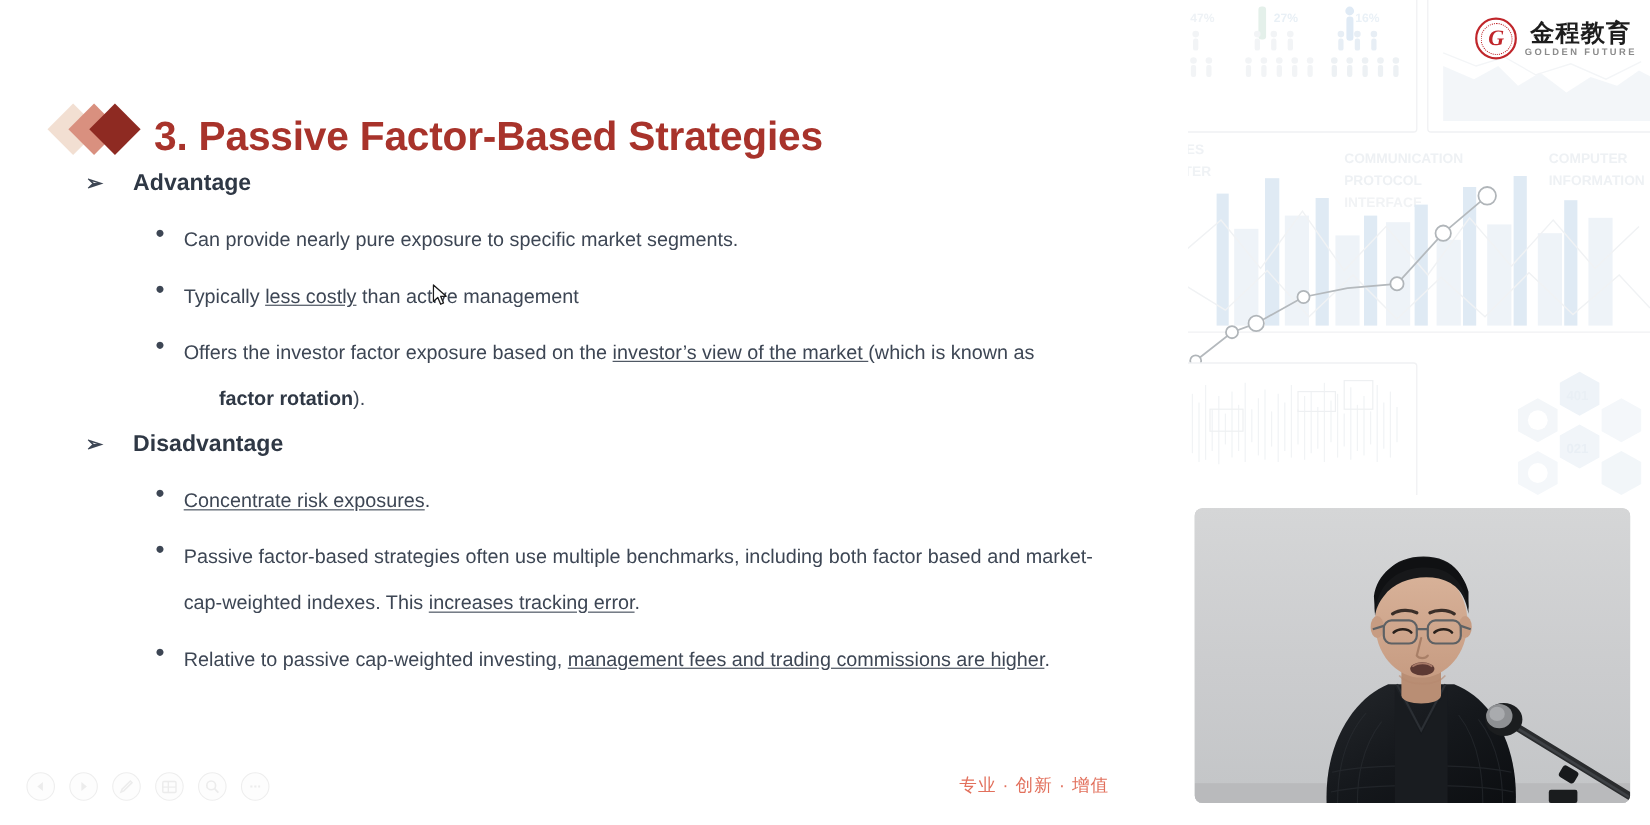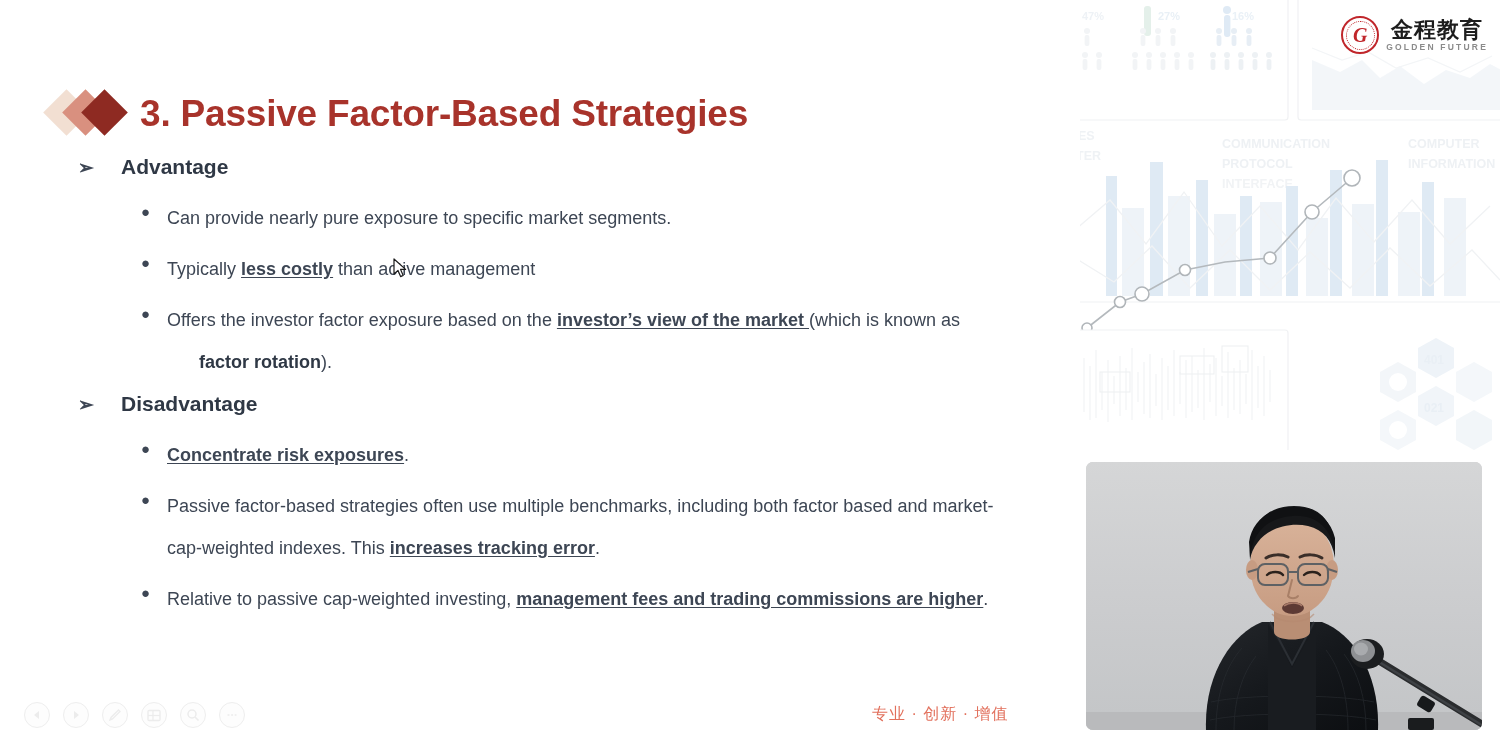--- a/index.html
+++ b/index.html
@@ -17,21 +17,21 @@
     width: 1080px; height: 750px;
     background: #ffffff;
     overflow: hidden;
   }
 
   
   #title-row {
     position: absolute;
     left: 50px; top: 84px;
     display: flex;
-    align-items: center;
+    align-items: flex-end;
     height: 58px;
   }
   .diamond-stack {
     position: relative;
     width: 82px; height: 48px;
     flex: 0 0 auto;
     margin-right: 8px;
   }
   .diamond {
     position: absolute;
@@ -90,21 +90,21 @@
     line-height: 30px;
     color: #3d4654;
   }
   .bullet-text {
     font-size: 18px;
     line-height: 42px;
     color: #3d4654;
     font-weight: 400;
     max-width: 830px;
   }
-  .bullet-text u { text-decoration: underline; text-underline-offset: 2px; font-weight: bold; }
+  .bullet-text u { text-decoration: underline; text-underline-offset: 2px; }
   .bullet-text b { font-weight: bold; color: #2f3845; margin-left: 32px; }
 
   
   #toolbar {
     position: absolute;
     left: 24px; bottom: 22px;
     display: flex;
     gap: 13px;
     align-items: center;
   }

